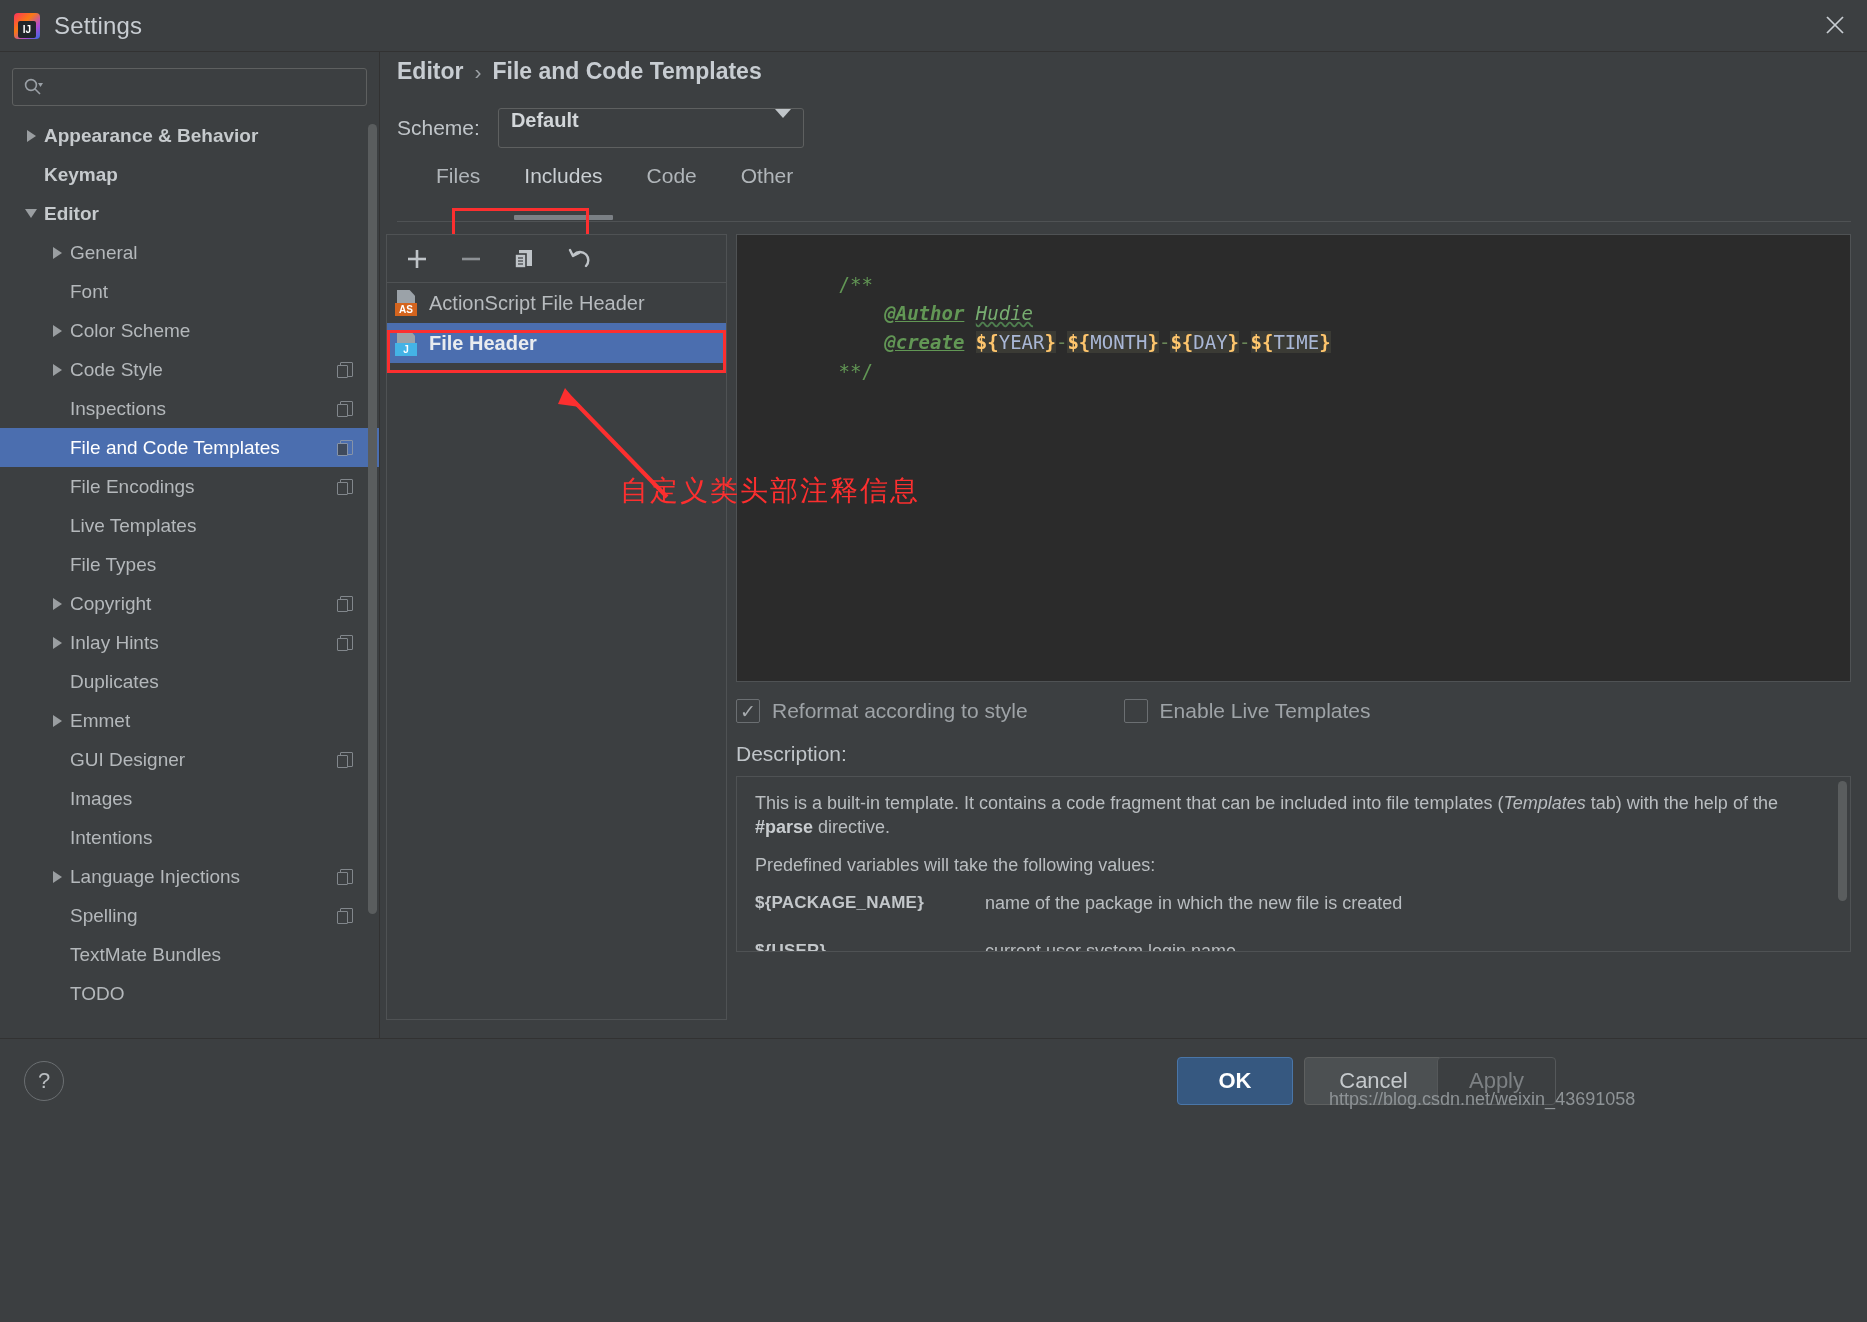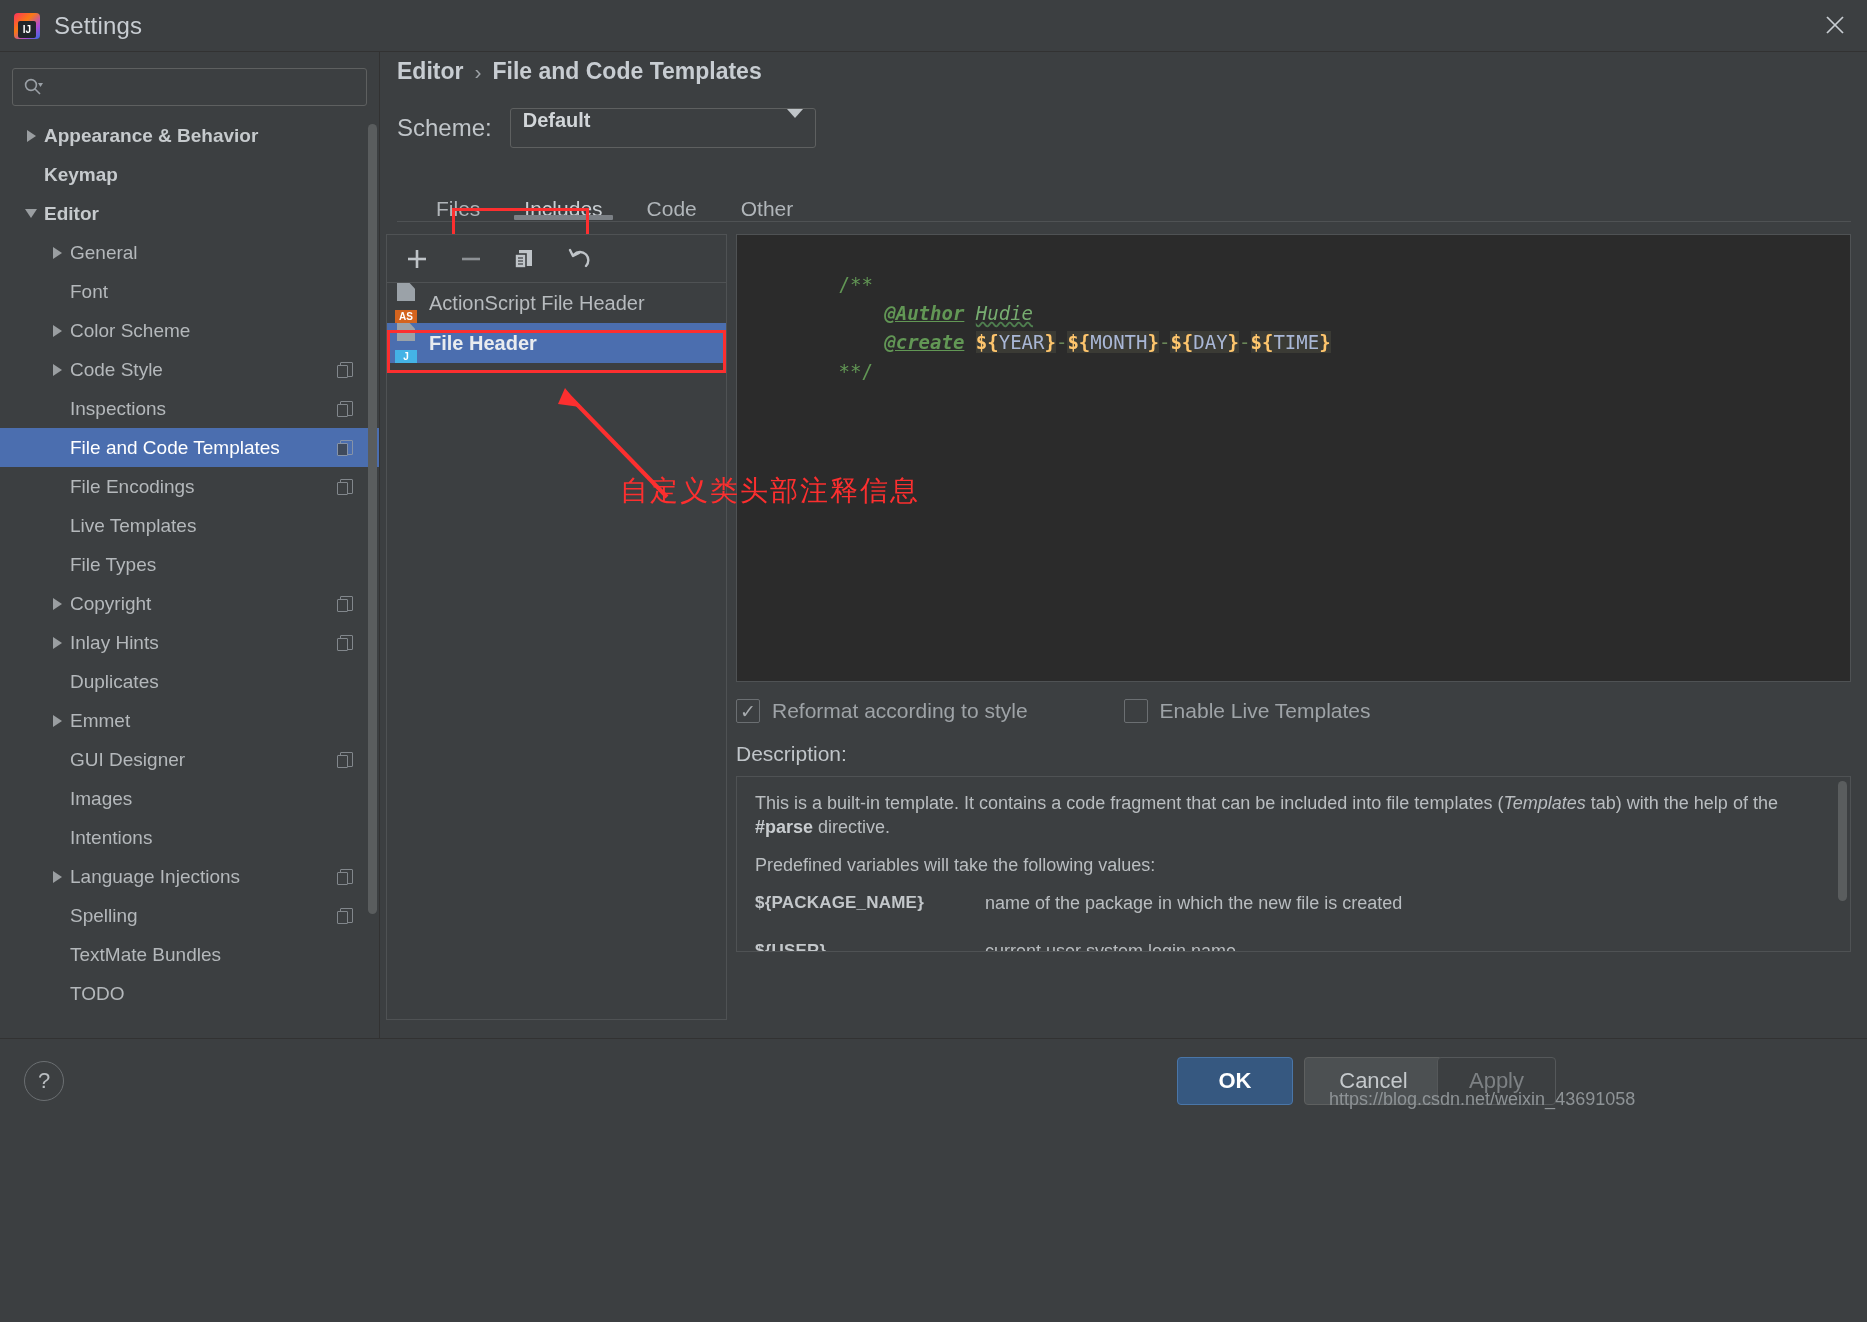--- a/index.html
+++ b/index.html
@@ -107,40 +107,40 @@
   }
   .breadcrumb {
     position: absolute; left: 17px; top: 6px; font-size: 23px; font-weight: bold;
     color: #c8cdd2; display: flex; align-items: center; gap: 11px;
   }
   .crumb-sep { font-weight: normal; color: #9fa4a8; font-size: 21px; }
 
   .scheme-row {
     position: absolute; left: 17px; top: 56px; display: flex; align-items: center; gap: 18px;
   }
-  .scheme-label { font-size: 24px; color: #c0c5c9; }
+  .scheme-label { font-size: 21px; color: #c0c5c9; }
   .scheme-select {
     width: 306px; height: 40px; border: 1px solid #5e6060; border-radius: 3px;
     background: #3c3f41; display: flex; padding: 0 12px;
     color: #d2d6d9; font-size: 20px; font-weight: bold;
   }
   .scheme-select .chev {
     margin-left: auto; width: 0; height: 0;
     border-left: 8px solid transparent; border-right: 8px solid transparent;
     border-top: 9px solid #c0c5c9;
   }
 
   .tabbar {
     position: absolute; left: 17px; top: 112px; width: 1454px; height: 58px;
     border-bottom: 1px solid #4f5254;
     display: flex; align-items: flex-start; padding-left: 17px;
   }
   .tab {
     position: relative; height: 57px; padding: 0 22px;
-    display: flex; align-items: flex-end; justify-content:center;
+    display: flex; align-items: flex-start; justify-content:center;
     font-size: 21px; color: #b0b5b9;
   }
   .tab.active { color: #c9ced2; }
   .tab.active::after {
     content: ""; position: absolute; left: 12px; right: 12px; bottom: 1px;
     height: 5px; background: #7b8085; border-radius: 1px;
   }
 
   .redbox {
     position: absolute; border: 3px solid #fc2f2f; pointer-events: none;
@@ -155,21 +155,21 @@
     height: 48px; border-bottom: 1px solid #4f5254;
     display: flex; align-items: center; padding-left: 16px; gap: 26px;
   }
   .tb-icon { width: 28px; height: 28px; display:flex; align-items:center; justify-content:center; }
   .list-rows { padding-top: 0; }
   .list-row {
     height: 40px; display: flex; align-items: center; padding-left: 8px;
     font-size: 20px; color: #b7bbbe; gap: 10px;
   }
   .list-row.selected { background: #4b6eaf; color: #e9ecef; font-weight: bold; }
-  .ficon { width: 24px; height: 40px; position: relative; flex: none; }
+  .ficon { width: 24px; height: 26px; position: relative; flex: none; }
   .ficon .page {
     position: absolute; left: 2px; top: 0; width: 18px; height: 18px;
     background: #9ba2a8;
     clip-path: polygon(0 0, 70% 0, 100% 32%, 100% 100%, 0 100%);
   }
   .ficon .badge {
     position: absolute; left: 0; bottom: 0; min-width: 22px; height: 13px;
     font-size: 10px; font-weight: bold; color: #fff; line-height: 13px;
     text-align: center; font-family: "Liberation Sans", sans-serif;
     padding: 0 1px;

